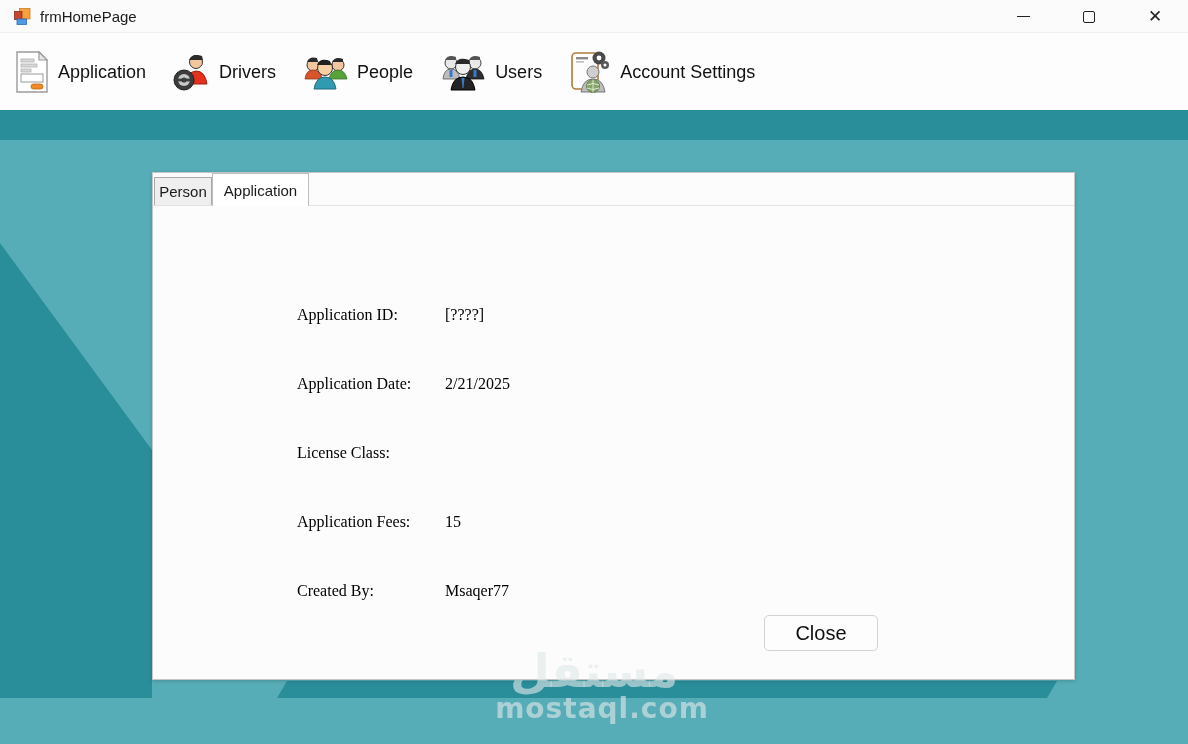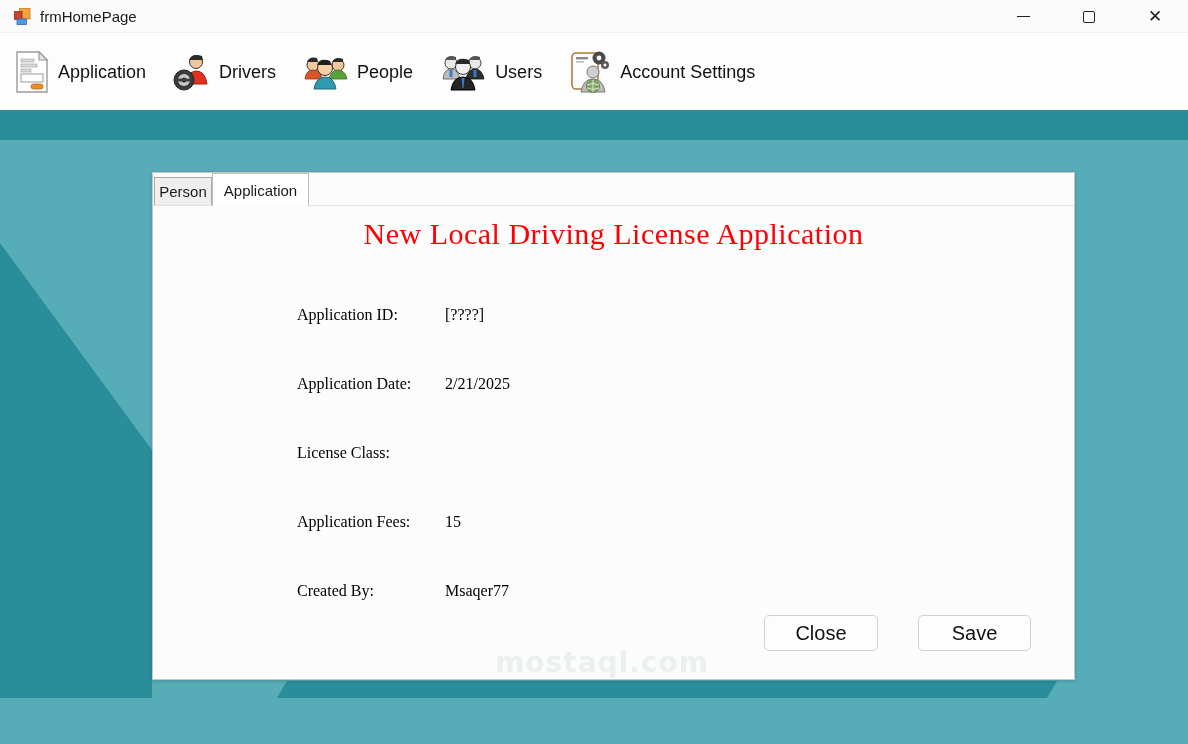--- a/index.html
+++ b/index.html
@@ -236,35 +236,34 @@
 
 <div class="panel">
   <div class="tabstrip-line"></div>
   <div class="tab tab-person">
     <span>Person</span>
   </div>
   <div class="tab tab-application">
     <span>Application</span>
   </div>
 
-  <div class="form-title" style="color: rgb(255, 0, 0);">New Local Driving License Application</div>
 
   <div class="field-label row1">Application ID:</div>
   <div class="field-value row1">[????]</div>
 
   <div class="field-label row2">Application Date:</div>
   <div class="field-value row2">2/21/2025</div>
 
   <div class="field-label row3">License Class:</div>
 
   <div class="field-label row4">Application Fees:</div>
   <div class="field-value row4">15</div>
 
   <div class="field-label row5">Created By:</div>
   <div class="field-value row5">Msaqer77</div>
 
   <button class="btn btn-close">Close</button>
-  <button class="btn btn-save">Save</button>
 </div>
 
 <div class="watermark">
+  <span class="ar">مستقل</span>
   <span class="en">mostaql.com</span>
 </div>
 
 </body></html>

